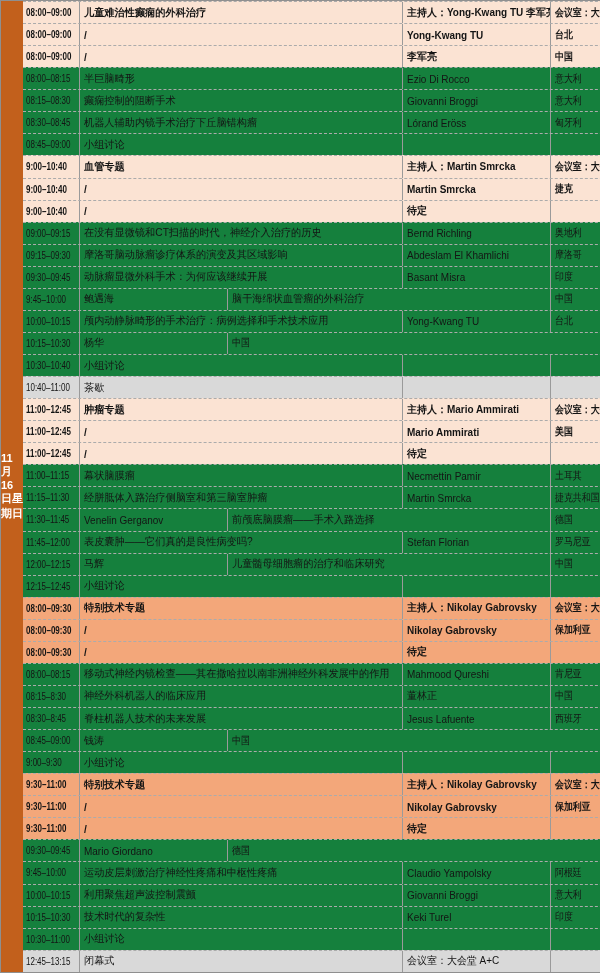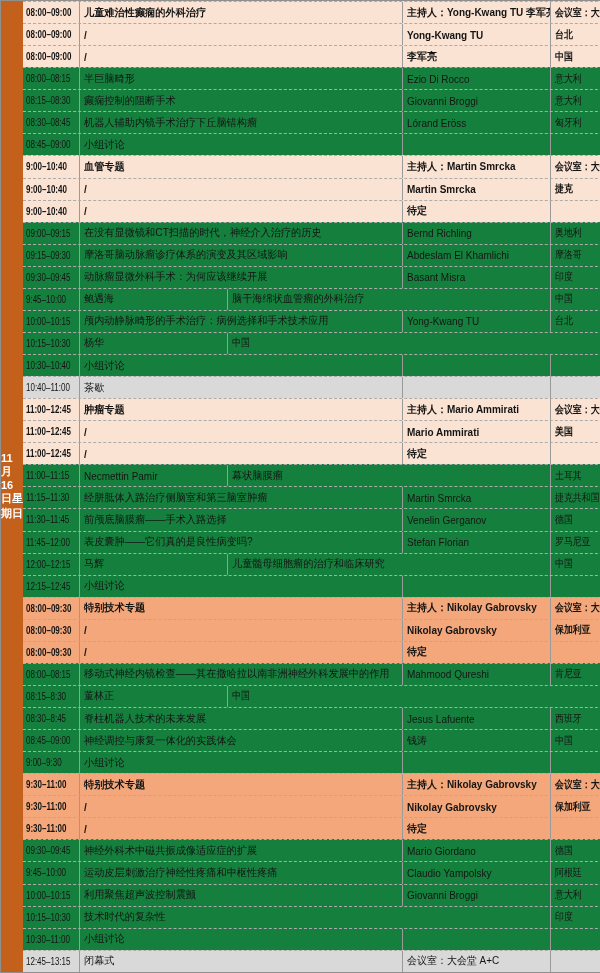--- a/index.html
+++ b/index.html
@@ -343,26 +343,26 @@
           <span>待定</span>
         </div>
         <div class="cell location">
           <span></span>
         </div>
       </div>
       <div class="row normal">
         <div class="cell time">
           <span>11:00–11:15</span>
         </div>
+        <div class="cell title">
+          <span>幕状脑膜瘤</span>
+        </div>
         <div class="cell speaker">
           <span>Necmettin Pamir</span>
         </div>
-        <div class="cell title">
-          <span>幕状脑膜瘤</span>
-        </div>
         <div class="cell location">
           <span>土耳其</span>
         </div>
       </div>
       <div class="row normal">
         <div class="cell time">
           <span>11:15–11:30</span>
         </div>
         <div class="cell title">
           <span>经胼胝体入路治疗侧脑室和第三脑室肿瘤</span>
@@ -371,26 +371,26 @@
           <span>Martin Smrcka</span>
         </div>
         <div class="cell location">
           <span>捷克共和国</span>
         </div>
       </div>
       <div class="row normal">
         <div class="cell time">
           <span>11:30–11:45</span>
         </div>
+        <div class="cell speaker">
+          <span>Venelin Gerganov</span>
+        </div>
         <div class="cell title">
           <span>前颅底脑膜瘤——手术入路选择</span>
         </div>
-        <div class="cell speaker">
-          <span>Venelin Gerganov</span>
-        </div>
         <div class="cell location">
           <span>德国</span>
         </div>
       </div>
       <div class="row normal">
         <div class="cell time">
           <span>11:45–12:00</span>
         </div>
         <div class="cell title">
           <span>表皮囊肿——它们真的是良性病变吗?</span>
@@ -483,20 +483,23 @@
           <span>Mahmood Qureshi</span>
         </div>
         <div class="cell location">
           <span>肯尼亚</span>
         </div>
       </div>
       <div class="row normal">
         <div class="cell time">
           <span>08:15–8:30</span>
         </div>
+        <div class="cell title">
+          <span>神经外科机器人的临床应用</span>
+        </div>
         <div class="cell speaker">
           <span>董林正</span>
         </div>
         <div class="cell location">
           <span>中国</span>
         </div>
       </div>
       <div class="row normal">
         <div class="cell time">
           <span>08:30–8:45</span>
@@ -508,23 +511,20 @@
           <span>Jesus Lafuente</span>
         </div>
         <div class="cell location">
           <span>西班牙</span>
         </div>
       </div>
       <div class="row normal">
         <div class="cell time">
           <span>08:45–09:00</span>
         </div>
-        <div class="cell title">
-          <span>神经调控与康复一体化的实践体会</span>
-        </div>
         <div class="cell speaker">
           <span>钱涛</span>
         </div>
         <div class="cell location">
           <span>中国</span>
         </div>
       </div>
       <div class="row normal">
         <div class="cell time">
           <span>9:00–9:30</span>
@@ -578,23 +578,20 @@
           <span>待定</span>
         </div>
         <div class="cell location">
           <span></span>
         </div>
       </div>
       <div class="row normal">
         <div class="cell time">
           <span>09:30–09:45</span>
         </div>
-        <div class="cell title">
-          <span>神经外科术中磁共振成像适应症的扩展</span>
-        </div>
         <div class="cell speaker">
           <span>Mario Giordano</span>
         </div>
         <div class="cell location">
           <span>德国</span>
         </div>
       </div>
       <div class="row normal">
         <div class="cell time">
           <span>9:45–10:00</span>
@@ -622,20 +619,23 @@
         <div class="cell location">
           <span>意大利</span>
         </div>
       </div>
       <div class="row normal">
         <div class="cell time">
           <span>10:15–10:30</span>
         </div>
         <div class="cell title">
           <span>技术时代的复杂性</span>
+        </div>
+        <div class="cell speaker">
+          <span>Keki Turel</span>
         </div>
         <div class="cell location">
           <span>印度</span>
         </div>
       </div>
       <div class="row normal">
         <div class="cell time">
           <span>10:30–11:00</span>
         </div>
         <div class="cell title">

